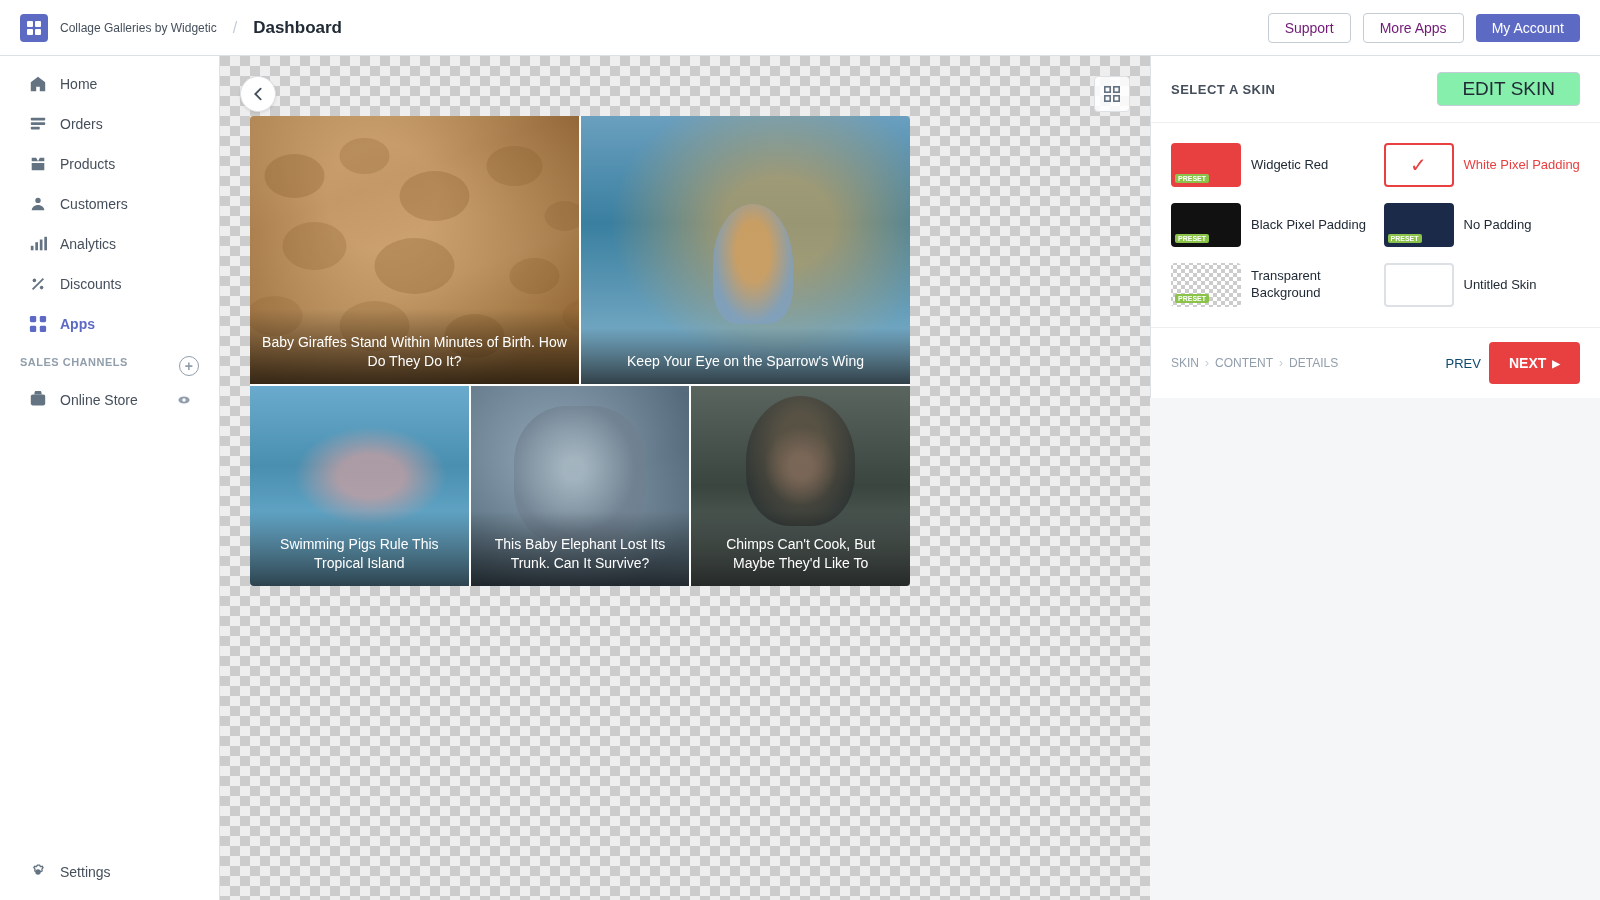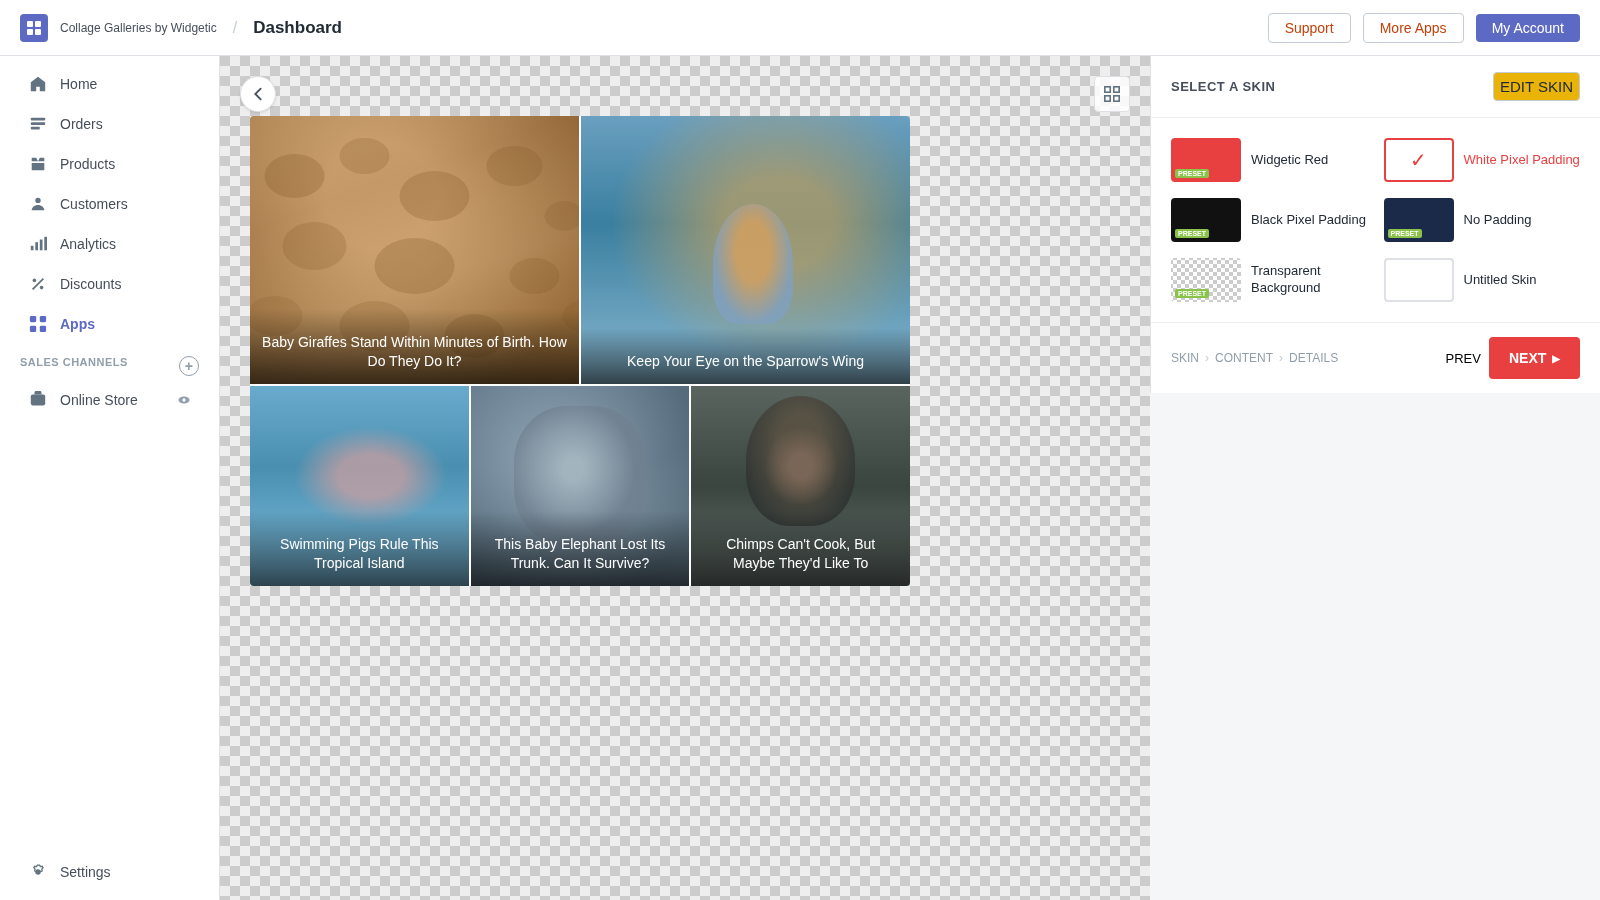--- a/index.html
+++ b/index.html
@@ -27,21 +27,21 @@
     #topbar .brand-title { font-size: 12px; color: #454f5b; font-weight: 500; }
     #topbar .separator { color: #c4cdd5; margin: 0 4px; }
     #topbar .page-title { font-size: 17px; font-weight: 600; color: #212b36; }
     #topbar .spacer { flex: 1; }
     .topbar-btn {
       padding: 6px 16px;
       border: 1px solid #c4cdd5;
       border-radius: 4px;
       background: #fff;
       font-size: 14px;
-      color: #c2410c;
+      color: #701a75;
       cursor: pointer;
     }
     .topbar-btn-primary {
       padding: 6px 16px;
       border: none;
       border-radius: 4px;
       background: #5c6ac4;
       font-size: 14px;
       color: #fff;
       cursor: pointer;
@@ -199,25 +199,25 @@
       border-bottom: 1px solid #eee;
     }
     .panel-header-title {
       font-size: 13px;
       font-weight: 600;
       color: #454f5b;
       letter-spacing: 0.5px;
       text-transform: uppercase;
     }
     .edit-skin-btn {
-      padding: 5px 6px;
+      padding: 5px 24px;
       border: 1px solid #c4cdd5;
       border-radius: 4px;
-      background: #eab308;
-      font-size: 15px;
+      background: #86efac;
+      font-size: 19px;
       color: #212b36;
       cursor: pointer;
     }
 
     
     .skins-grid {
       display: grid;
       grid-template-columns: 1fr 1fr;
       gap: 16px;
       padding: 20px;
@@ -295,21 +295,21 @@
       align-items: center;
       gap: 6px;
       font-size: 12px;
       color: #919eab;
     }
     .breadcrumb-nav .bc-step { color: #919eab; font-weight: 500; }
     .breadcrumb-nav .bc-sep { color: #c4cdd5; }
     .footer-btns { display: flex; gap: 8px; align-items: center; }
     .prev-btn {
       font-size: 13px;
-      color: #000000;
+      color: #0c4a6e;
       background: none;
       border: none;
       cursor: pointer;
       font-weight: 500;
     }
     .next-btn {
       background: #e84040;
       color: #fff;
       border: none;
       border-radius: 4px;

